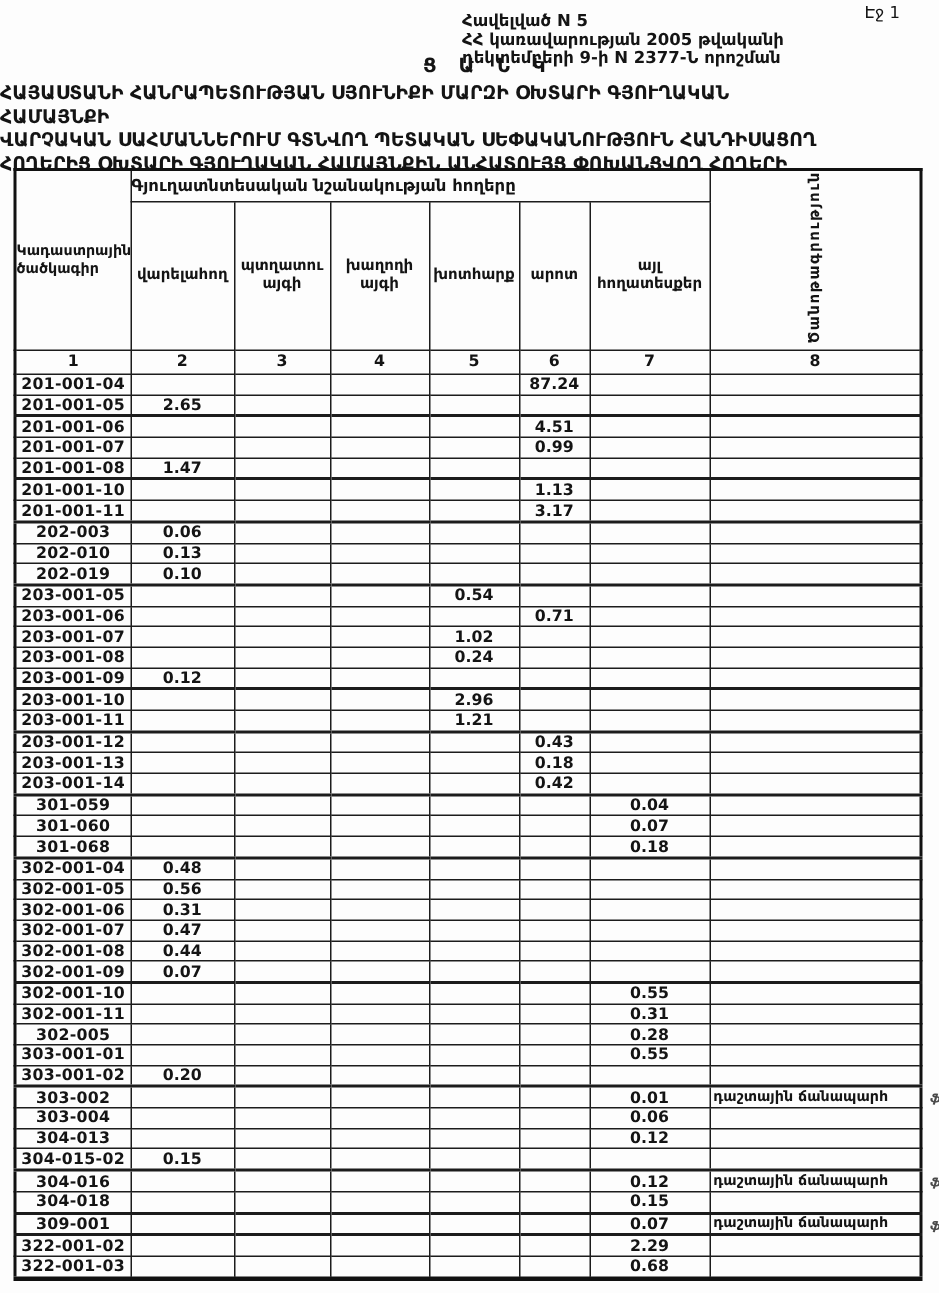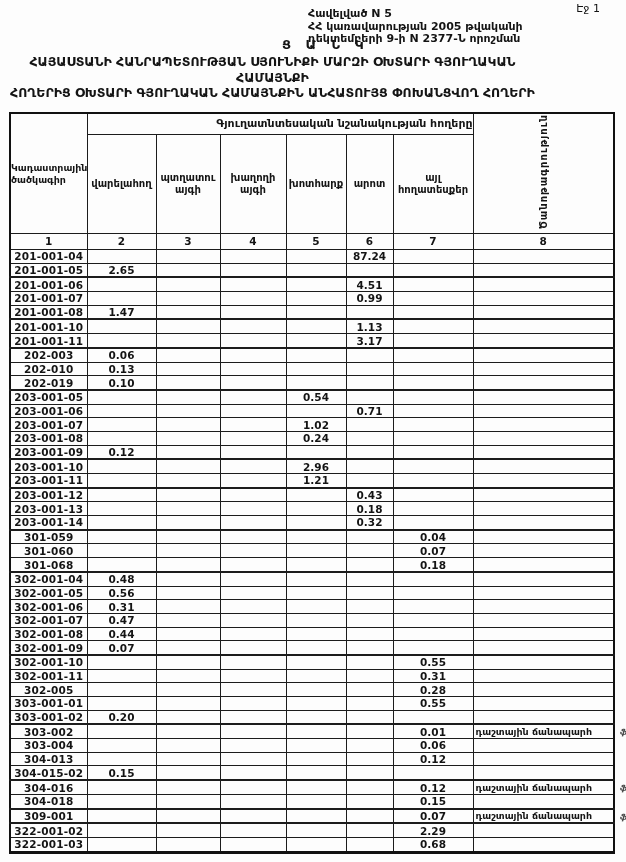--- a/index.html
+++ b/index.html
@@ -19,34 +19,34 @@
     position:absolute;top:8px;left:308px;width:312px;
     text-align:left;font-size:11px;font-weight:bold;line-height:12.5px;
     white-space:nowrap;
   }
   .list-label{
     position:absolute;top:37px;left:282px;
     font-size:13px;font-weight:bold;letter-spacing:5px;
   }
   .doc-title{
     position:absolute;top:54px;left:0;width:545px;
-    text-align:center;font-size:12.5px;font-weight:bold;line-height:15.5px;
+    text-align:left;font-size:12.5px;font-weight:bold;line-height:15.5px;
   }
   table.land{
     position:absolute;top:112px;left:9px;
     width:604px;table-layout:fixed;border-collapse:collapse;
     border:2px solid #111;border-bottom:3px solid #111;
   }
   table.land th, table.land td{
     border:1px solid #1c1c1c;
     padding:0;margin:0;
     font-weight:bold;color:#141414;
     overflow:visible;
   }
-  th.grouph{height:19px;font-size:11px;text-align:right;vertical-align:middle;border-bottom:2px solid #111;}
+  th.grouph{height:19px;font-size:11px;text-align:left;vertical-align:middle;border-bottom:2px solid #111;}
   th.col1h{font-size:9.5px;text-align:left;vertical-align:middle;line-height:12px;padding:0 3px;}
   th.subh{height:95px;font-size:10px;text-align:center;vertical-align:middle;line-height:12px;padding:0 2px;}
   th.noteh{text-align:center;vertical-align:middle;}
   .vert{
     display:inline-block;
     writing-mode:vertical-rl;
     transform:rotate(180deg);
     font-size:10px;font-weight:bold;letter-spacing:1px;
     white-space:nowrap;
   }
@@ -73,20 +73,21 @@
   <div class="appendix-block">
     <div>Հավելված N 5</div>
     <div>ՀՀ կառավարության 2005 թվականի</div>
     <div>դեկտեմբերի 9-ի N 2377-Ն որոշման</div>
   </div>
 
   <div class="list-label">Ց Ա Ն Կ</div>
 
   <div class="doc-title">
     <div>ՀԱՅԱՍՏԱՆԻ ՀԱՆՐԱՊԵՏՈՒԹՅԱՆ ՍՅՈՒՆԻՔԻ ՄԱՐԶԻ ՕԽՏԱՐԻ ԳՅՈՒՂԱԿԱՆ ՀԱՄԱՅՆՔԻ</div>
+    <div>ՎԱՐՉԱԿԱՆ ՍԱՀՄԱՆՆԵՐՈՒՄ ԳՏՆՎՈՂ ՊԵՏԱԿԱՆ ՍԵՓԱԿԱՆՈՒԹՅՈՒՆ ՀԱՆԴԻՍԱՑՈՂ</div>
     <div>ՀՈՂԵՐԻՑ ՕԽՏԱՐԻ ԳՅՈՒՂԱԿԱՆ ՀԱՄԱՅՆՔԻՆ ԱՆՀԱՏՈՒՅՑ ՓՈԽԱՆՑՎՈՂ  ՀՈՂԵՐԻ</div>
   </div>
 
   <table class="land">
     <colgroup>
       <col style="width:77px">
         <col style="width:69px">
         <col style="width:64px">
         <col style="width:66px">
       <col style="width:60px">
@@ -311,21 +312,21 @@
           <td>0.18</td>
           <td></td>
           <td class="note"><span></span></td>
         </tr>
         <tr class="thick">
           <td class="code">203-001-14</td>
           <td></td>
           <td></td>
           <td></td>
           <td></td>
-          <td>0.32</td>
+          <td>0.42</td>
           <td></td>
           <td class="note"><span></span></td>
         </tr>
         <tr>
           <td class="code">301-059</td>
           <td></td>
           <td></td>
           <td></td>
           <td></td>
           <td></td>

